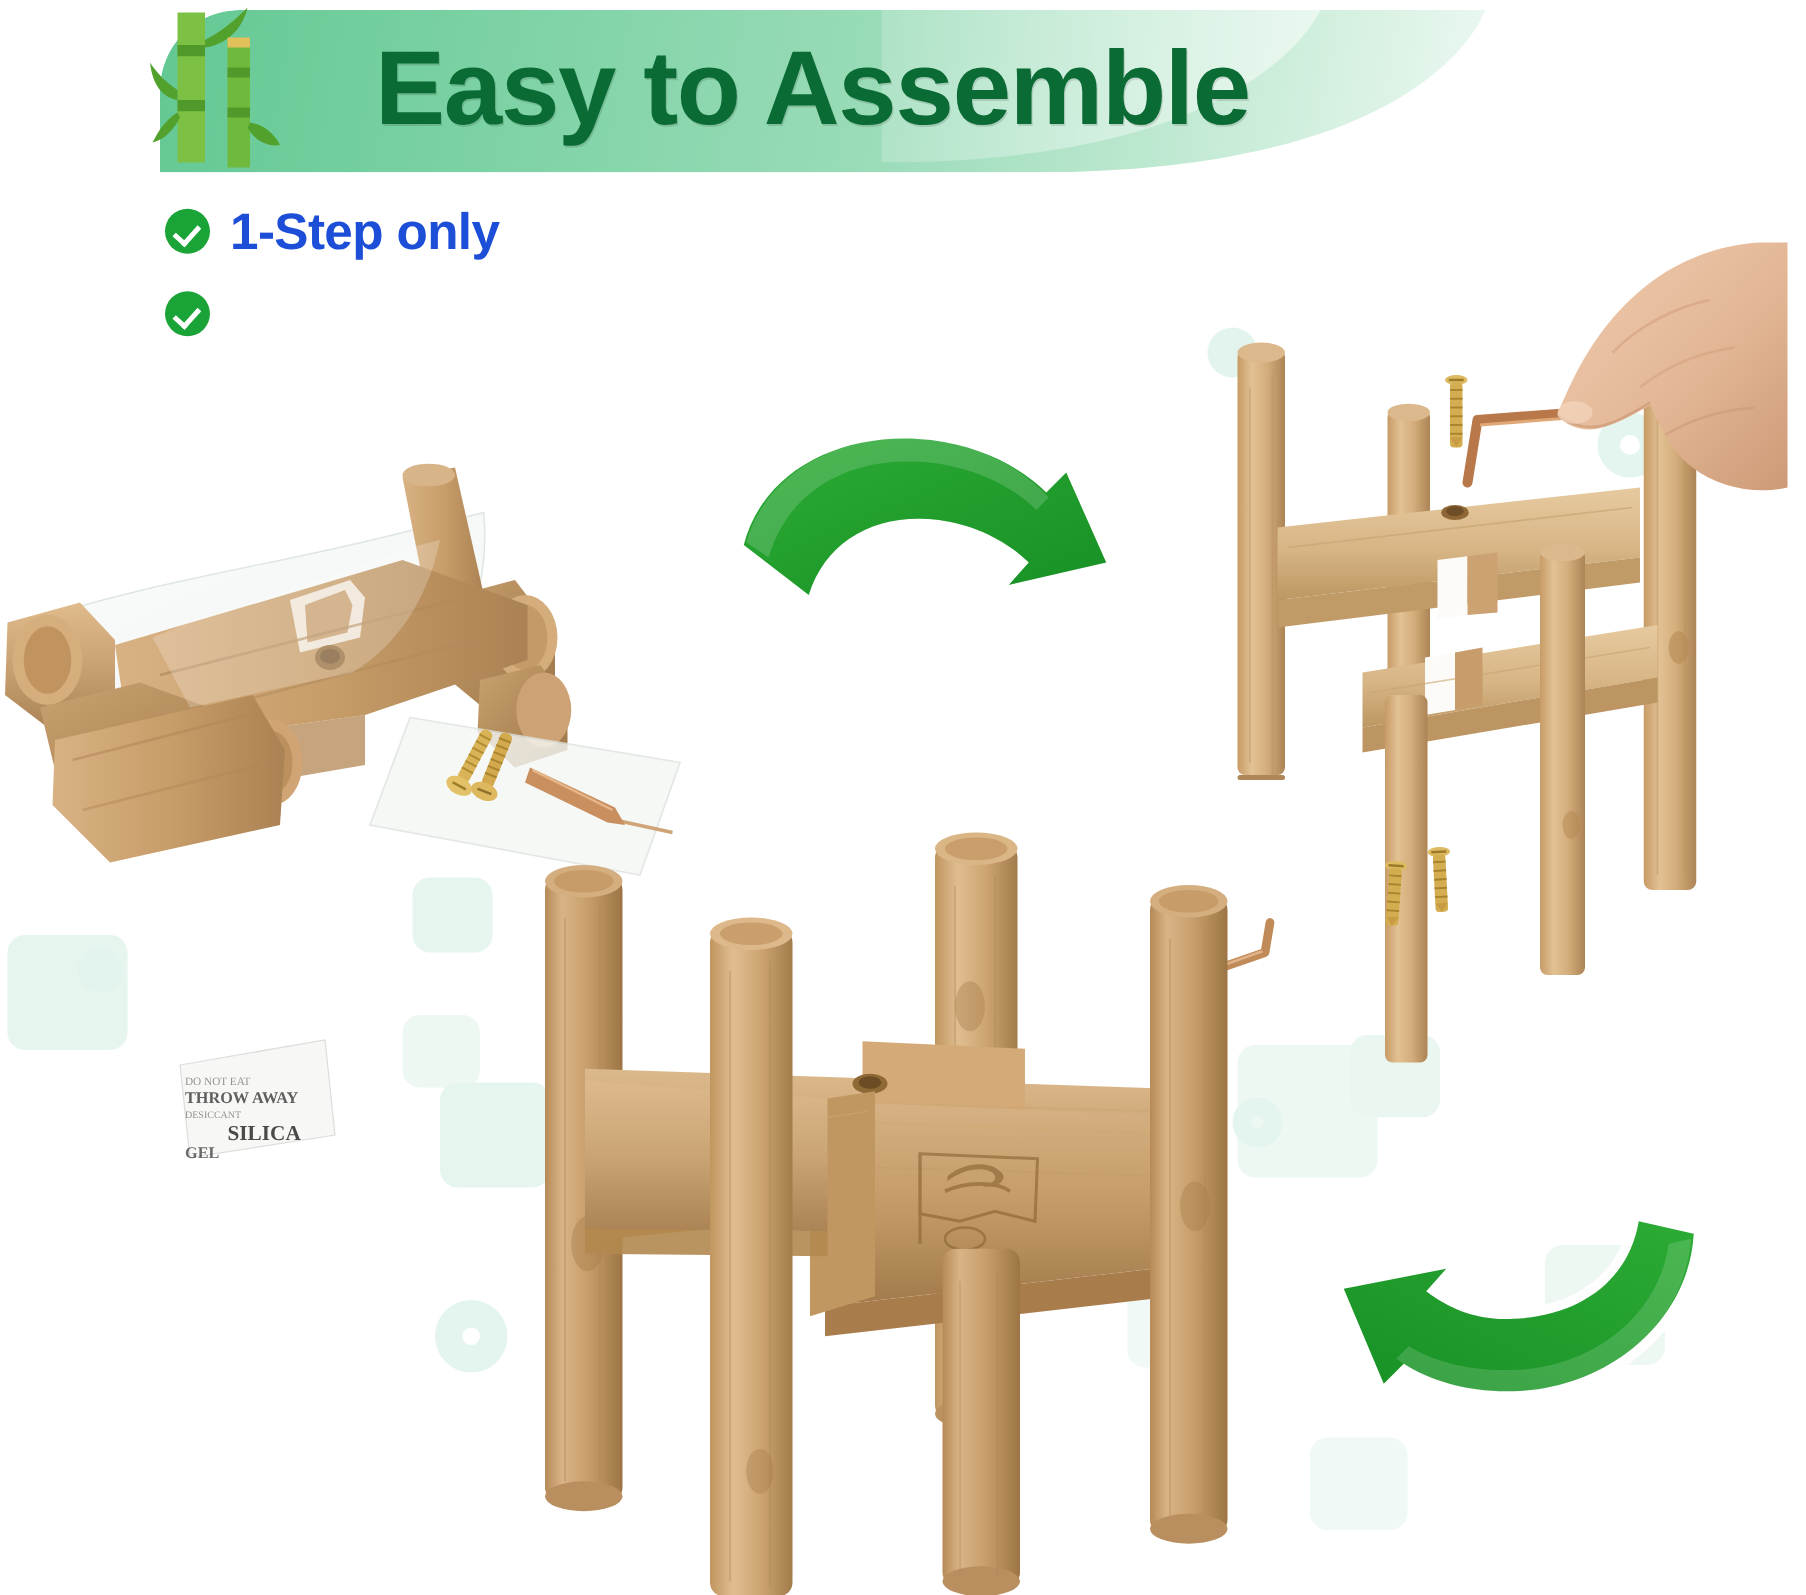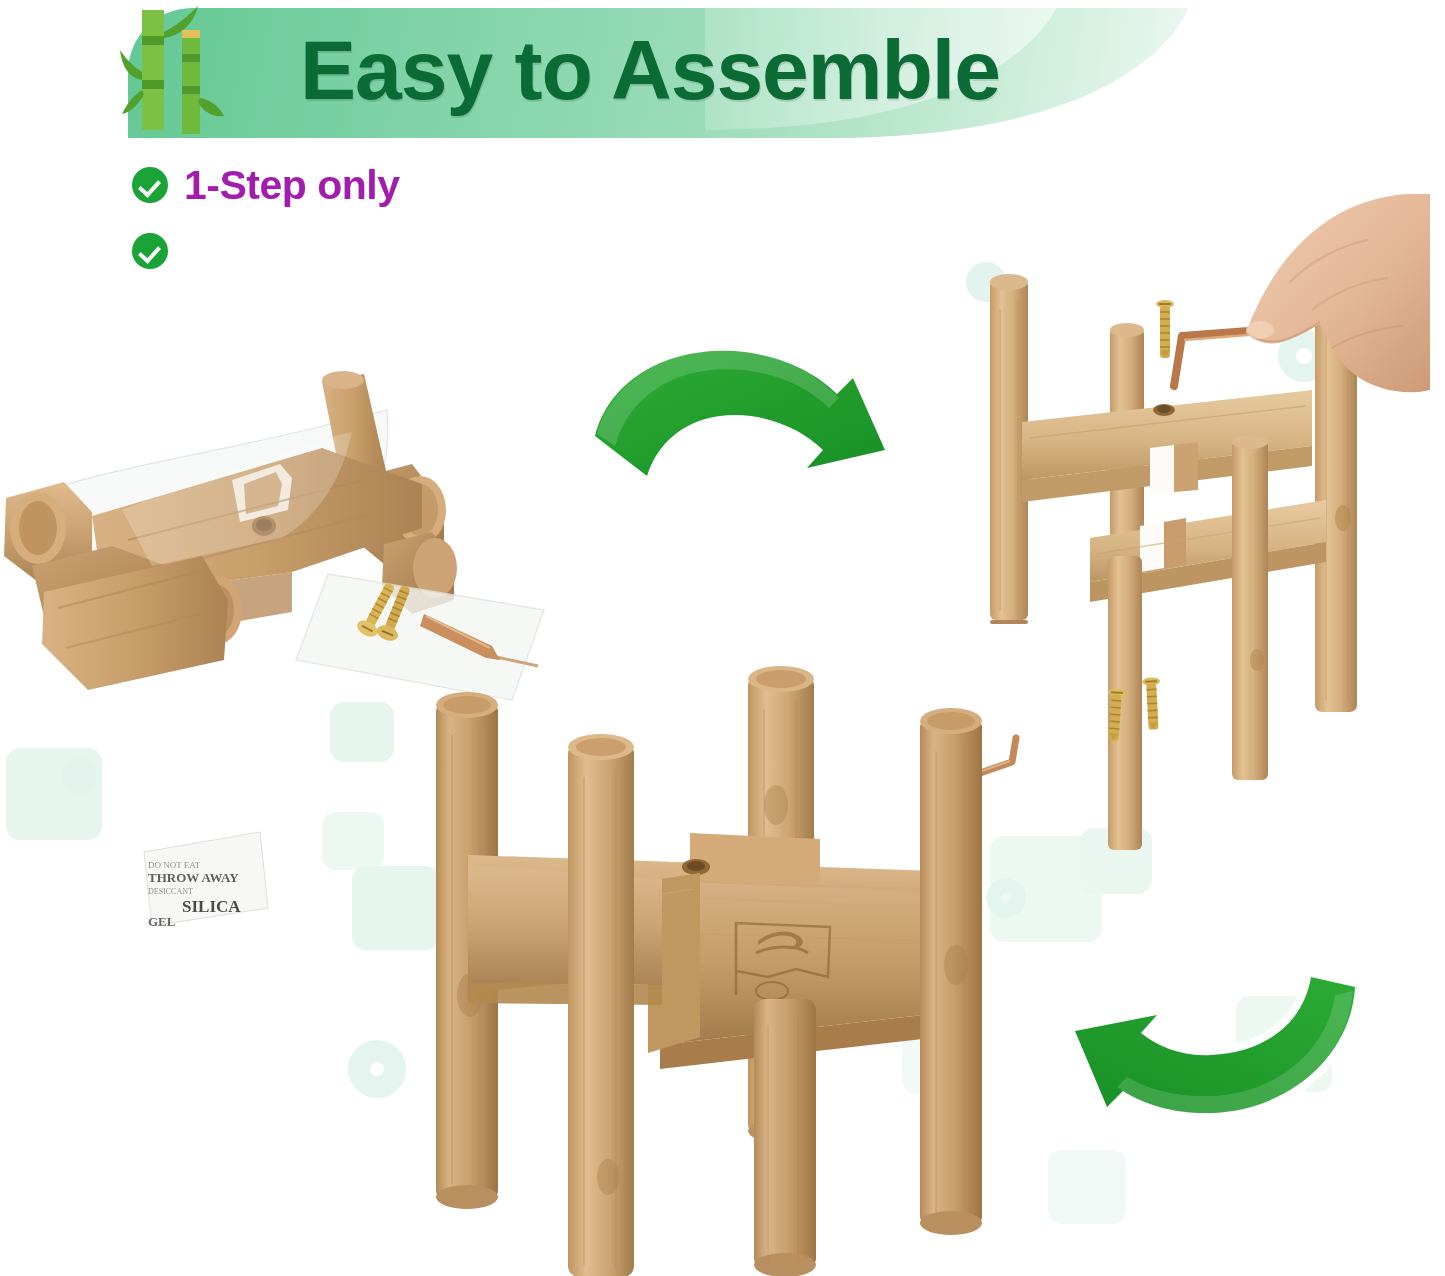--- a/index.html
+++ b/index.html
@@ -47,21 +47,21 @@
   .check {
     flex: 0 0 auto; width: 36px; height: 36px; border-radius: 50%;
     background: #1aa336; margin-right: 16px; margin-top: 7px; position: relative;
   }
   .check::after {
     content: ""; position: absolute; left: 11px; top: 9px;
     width: 9px; height: 16px; border: solid #fff; border-width: 0 4px 4px 0;
     transform: rotate(42deg);
   }
   .bullet-text {
-    font-size: 41px; font-weight: bold; color: #a21caf;
+    font-size: 41px; font-weight: bold; color: #1d4ed8;
     line-height: 1.22; letter-spacing: -.5px;
   }
 
   
   .arrow { position: absolute; }
   .arrow-1 { left: 585px; top: 338px; width: 330px; height: 175px; }
   .arrow-2 { left: 1035px; top: 965px; width: 330px; height: 185px; }
 
   
   .photo { position: absolute; }

